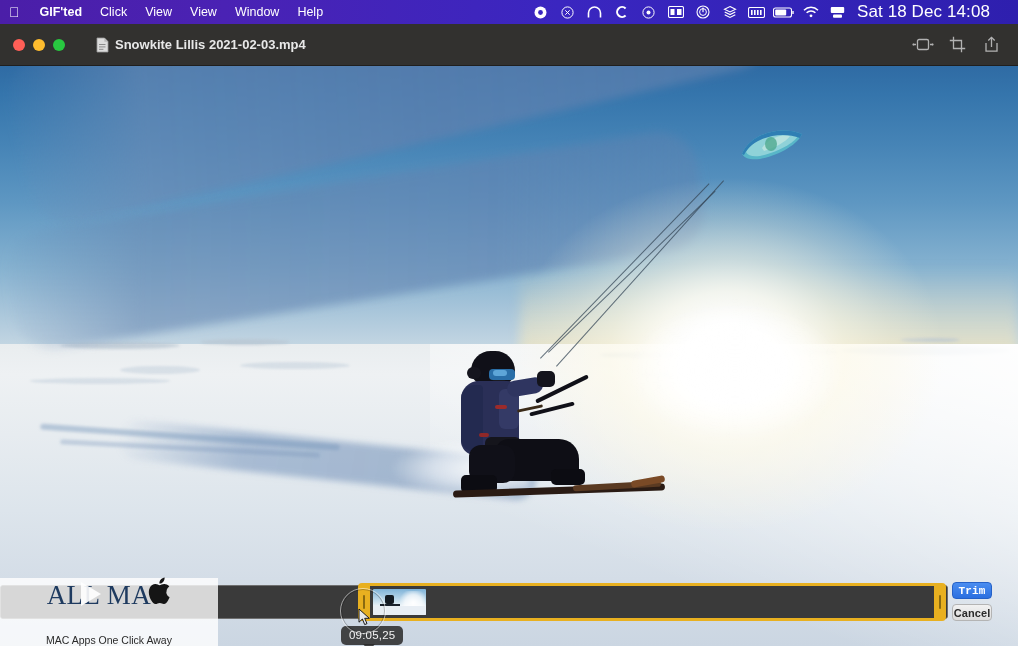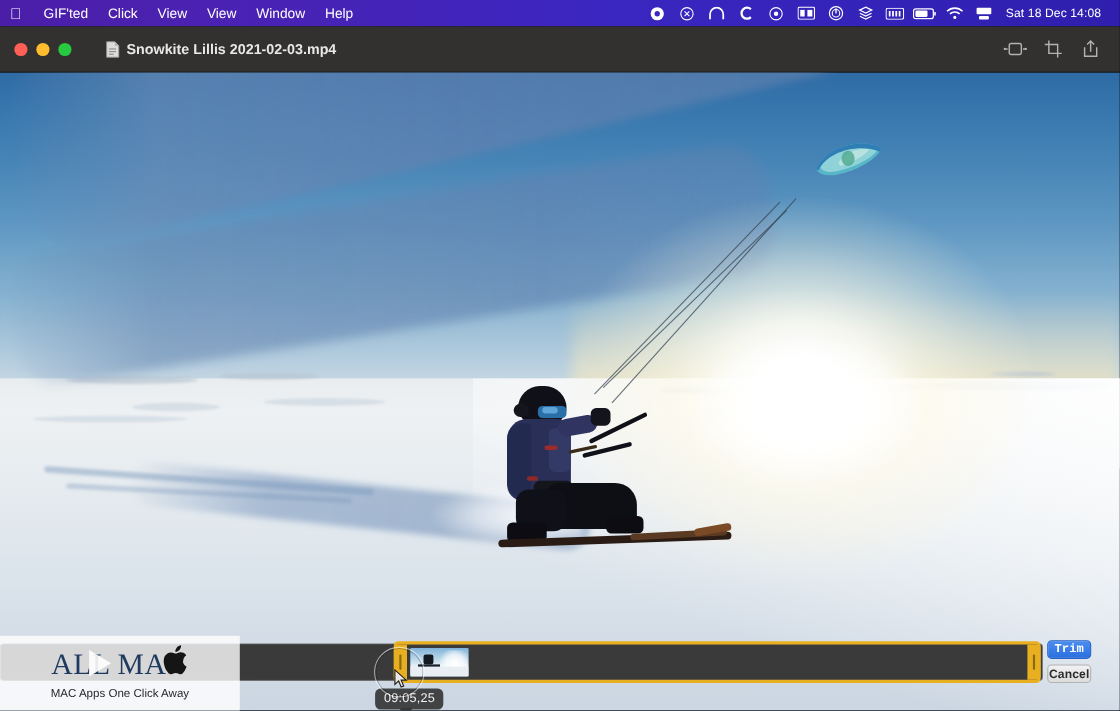--- a/index.html
+++ b/index.html
@@ -7,26 +7,26 @@
   body { font-family:"Liberation Sans", sans-serif; -webkit-font-smoothing:antialiased; }
 
   
   #menubar{
     position:absolute; left:0; top:0; width:1018px; height:24px;
     background:linear-gradient(90deg,#4b1ea8 0%, #4a22b4 22%, #3a26c0 55%, #3323b8 78%, #2e1fae 100%);
     display:flex; align-items:center; color:#fff; font-size:12px;
   }
   #menubar .apple{ margin-left:9px; margin-right:11px; font-size:14px; line-height:1; opacity:.97;}
   .menu-item{ padding:0 9px; height:24px; display:flex; align-items:center; white-space:nowrap; font-size:12.5px;}
-  .menu-item.app{ font-weight:normal; }
+  .menu-item.app{ font-weight:bold; }
   #menubar .spacer{ flex:1; }
   #status-icons{ display:flex; align-items:center; gap:0px; }
   .status-icon{ width:27px; height:24px; display:flex; align-items:center; justify-content:center; color:#fff;}
   .status-icon svg{ display:block; }
-  #clock{ font-size:11px; padding:0 17px 0 6px; letter-spacing:.1px; white-space:nowrap;}
+  #clock{ font-size:17px; padding:0 28px 0 6px; letter-spacing:.1px; white-space:nowrap;}
 
   
   #titlebar{
     position:absolute; left:0; top:24px; width:1018px; height:42px;
     background:#32312f; display:flex; align-items:center;
     border-bottom:1px solid #201f1e;
   }
   .lights{ display:flex; gap:8px; margin-left:13px; }
   .light{ width:12px; height:12px; border-radius:50%; }
   .l-red{ background:#ff5f57; } .l-yellow{ background:#febc2e; } .l-green{ background:#28c840; }
@@ -156,21 +156,21 @@
     align-items:center; justify-content:center; font-weight:bold; letter-spacing:.1px;
     margin-bottom:5px;
   }
   #btn-trim{ background:linear-gradient(180deg,#4a8df0 0%, #2b6fe0 100%); color:#fff; border:1px solid #2561c8;font-family:Liberation Mono, monospace;}
   #btn-cancel{ background:linear-gradient(180deg,#f2f2f2 0%, #dcdcdc 100%); color:#2b2b2b; border:1px solid #b4b4b4;}
 
   
   #watermark{
     position:absolute; left:0px; top:578px; width:218px; height:68px;
     background:rgba(255,255,255,.80);
-    display:flex; flex-direction:column; align-items:center; justify-content:center;
+    display:flex; flex-direction:column; align-items:center; justify-content:space-between;
   }
   #wm-row{ display:flex; align-items:center; justify-content:center; gap:0px; position:relative;}
   #wm-row .wm-text{ font-family:"Liberation Serif", serif; font-size:27px; color:#1e3a5f; letter-spacing:.5px;}
   #wm-play{ position:absolute; left:34px; top:4px; width:0; height:0;
     border-left:20px solid rgba(255,255,255,.9); border-top:12px solid transparent; border-bottom:12px solid transparent;}
   #wm-apple{ position:relative; top:-2px; margin:0 -3px; }
   #wm-tag{ font-size:10.5px; color:#2a2a2a; margin-top:3px; font-family:"Liberation Sans", sans-serif;}
 </style>
 </head>
 <body>

